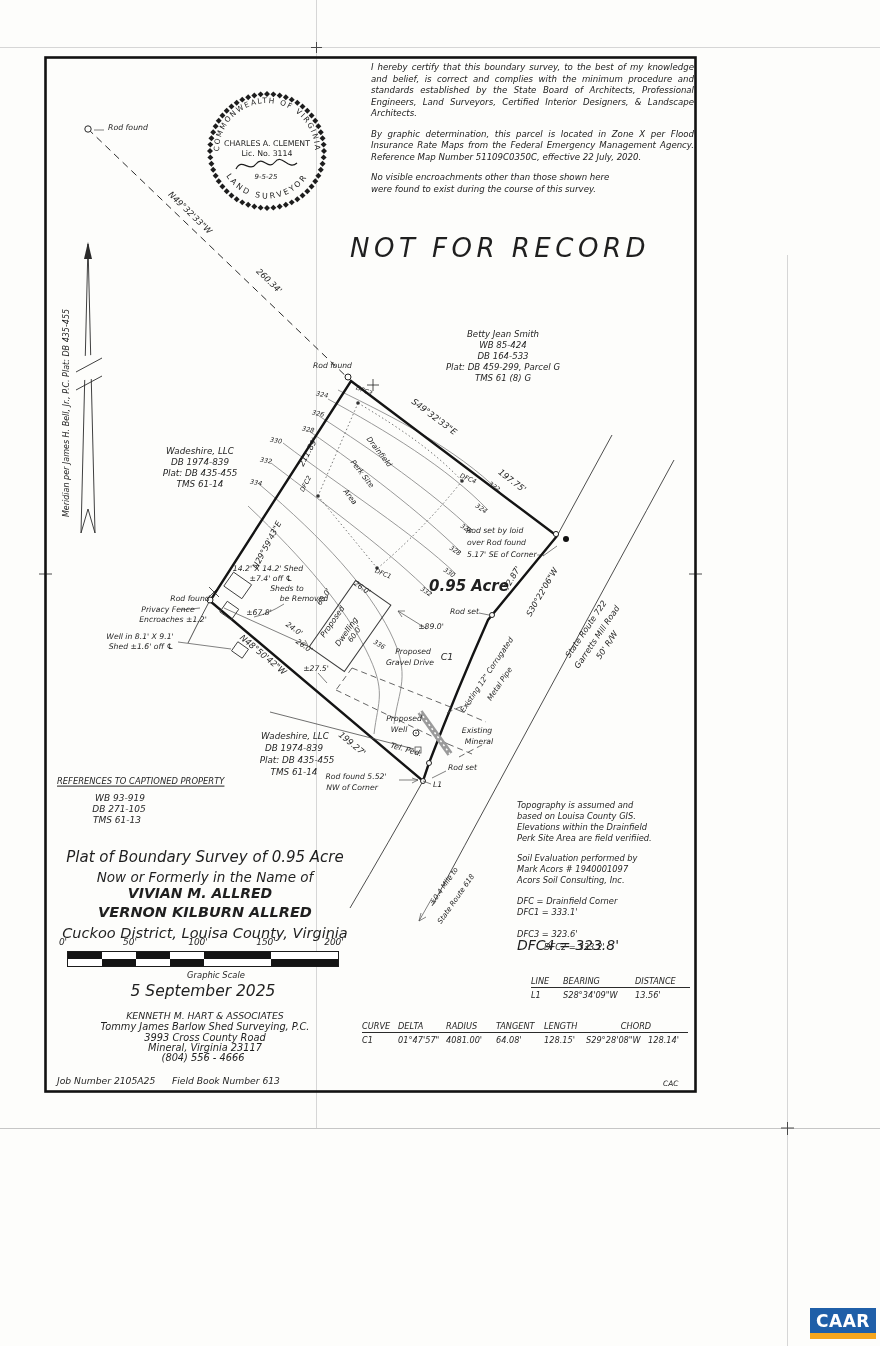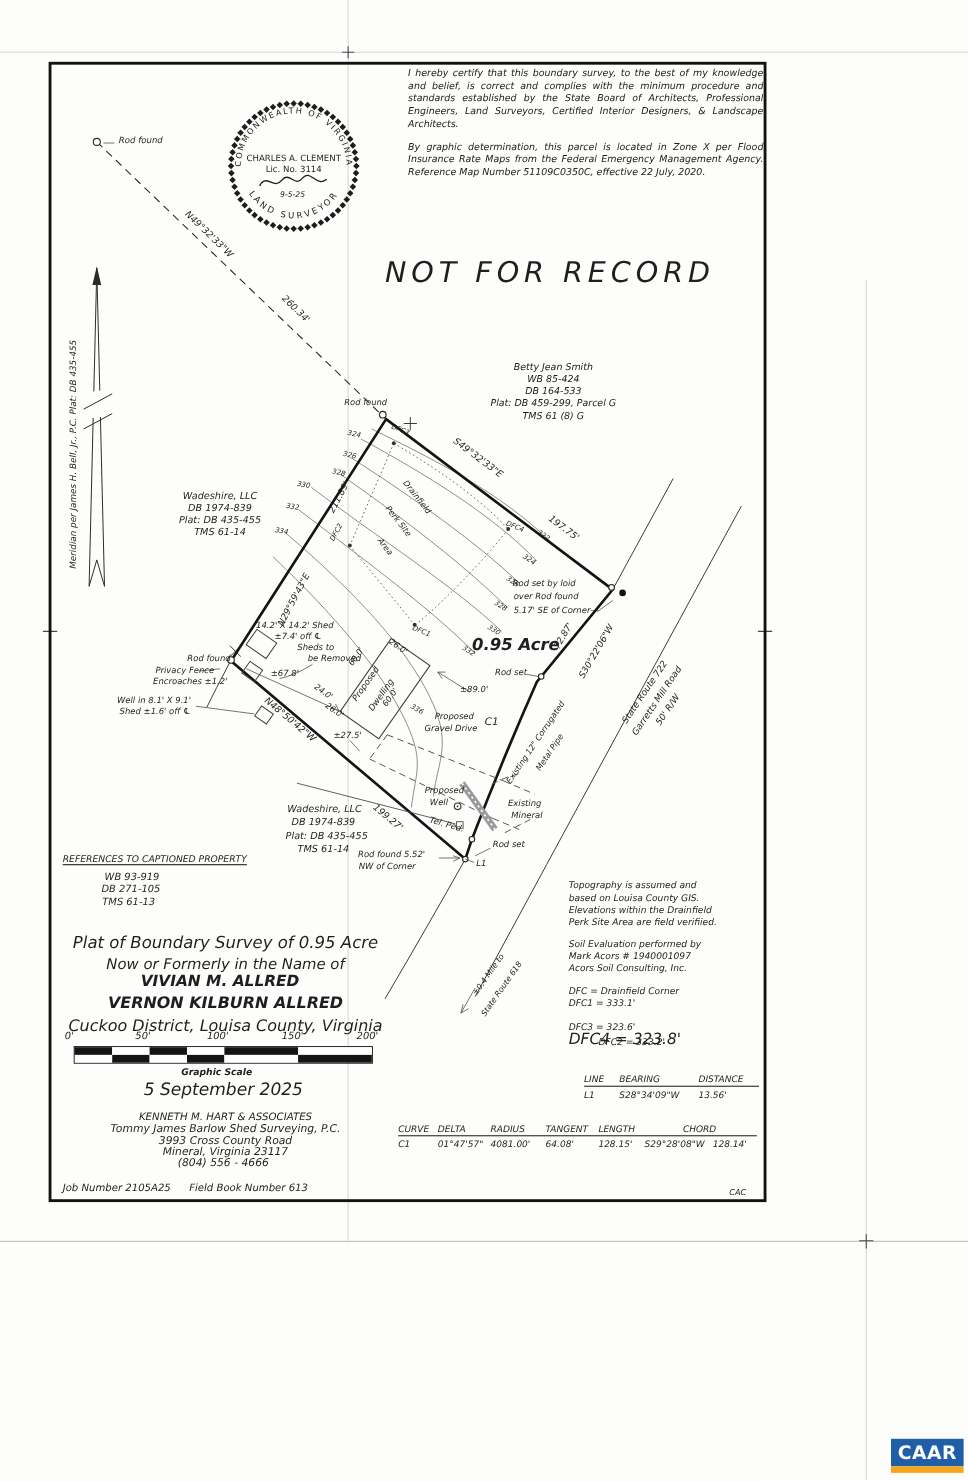--- a/index.html
+++ b/index.html
@@ -228,20 +228,22 @@
       <path d="M181,610 L200,608"></path>
       <path d="M178,642 L231,649"></path>
       <path d="M318,673 L327,683"></path>
       <path d="M432,898 L419,921 l2,-8 m-2,8 l7,-4"></path>
     </g>
   </svg>
 
   <div id="certification">
     <p>I hereby certify that this boundary survey, to the best of my knowledge and belief, is correct and complies with the minimum procedure and standards established by the State Board of Architects, Professional Engineers, Land Surveyors, Certified Interior Designers, &amp; Landscape Architects.</p>
     <p>By graphic determination, this parcel is located in Zone X per Flood Insurance Rate Maps from the Federal Emergency Management Agency. Reference Map Number 51109C0350C, effective 22 July, 2020.</p>
+    <p class="pre">No visible encroachments other than those shown here
+were found to exist during the course of this survey.</p>
   </div>
 
   <div class="tbl" id="line-table" style="left:531px;top:976px;">
     <div class="trow thead">
       <span style="width:32px">LINE</span>
       <span style="width:72px">BEARING</span>
       <span style="width:55px">DISTANCE</span>
     </div>
     <div class="trow">
       <span style="width:32px">L1</span>
@@ -399,21 +401,21 @@
       <div class="ann" style="left: 205px; top: 858px; font-size: 15px; transform: translate(-50%, -50%); transform-origin: center center;">Plat of Boundary Survey of 0.95 Acre</div>
       <div class="ann" style="left: 205px; top: 877px; font-size: 13.5px; transform: translate(-50%, -50%); transform-origin: center center;">Now or Formerly in the Name of</div>
       <div class="ann b" style="left: 200px; top: 893px; font-size: 14px; transform: translate(-50%, -50%); transform-origin: center center;">VIVIAN M. ALLRED</div>
       <div class="ann b" style="left: 205px; top: 913px; font-size: 14.5px; transform: translate(-50%, -50%); transform-origin: center center;">VERNON KILBURN ALLRED</div>
       <div class="ann" style="left: 205px; top: 934px; font-size: 14.5px; transform: translate(-50%, -50%); transform-origin: center center;">Cuckoo District, Louisa County, Virginia</div>
       <div class="ann" style="left: 63px; top: 943px; font-size: 9px; transform: translate(-50%, -50%); transform-origin: center center;">0'</div>
       <div class="ann" style="left: 130px; top: 943px; font-size: 9px; transform: translate(-50%, -50%); transform-origin: center center;">50'</div>
       <div class="ann" style="left: 198px; top: 943px; font-size: 9px; transform: translate(-50%, -50%); transform-origin: center center;">100'</div>
       <div class="ann" style="left: 266px; top: 943px; font-size: 9px; transform: translate(-50%, -50%); transform-origin: center center;">150'</div>
       <div class="ann" style="left: 334px; top: 943px; font-size: 9px; transform: translate(-50%, -50%); transform-origin: center center;">200'</div>
-      <div class="ann" style="left: 197px; top: 975px; font-size: 8.4px; transform: translate(-50%, -50%); transform-origin: center center; font-weight: bold;">Graphic Scale</div>
+      <div class="ann" style="left: 216px; top: 975px; font-size: 8.4px; transform: translate(-50%, -50%); transform-origin: center center;">Graphic Scale</div>
       <div class="ann" style="left: 203px; top: 991px; font-size: 15.5px; transform: translate(-50%, -50%); transform-origin: center center;">5 September 2025</div>
       <div class="ann" style="left: 205px; top: 1016px; font-size: 9.3px; transform: translate(-50%, -50%); transform-origin: center center;">KENNETH M. HART &amp; ASSOCIATES</div>
       <div class="ann" style="left: 205px; top: 1027px; font-size: 9.8px; transform: translate(-50%, -50%); transform-origin: center center;">Tommy James Barlow Shed Surveying, P.C.</div>
       <div class="ann" style="left: 205px; top: 1038px; font-size: 9.8px; transform: translate(-50%, -50%); transform-origin: center center;">3993 Cross County Road</div>
       <div class="ann" style="left: 205px; top: 1048px; font-size: 9.8px; transform: translate(-50%, -50%); transform-origin: center center;">Mineral, Virginia 23117</div>
       <div class="ann" style="left: 203px; top: 1058px; font-size: 9.8px; transform: translate(-50%, -50%); transform-origin: center center;">(804) 556 - 4666</div>
       <div class="ann" style="left: 57px; top: 1081px; font-size: 9.2px; transform: translate(0px, -50%); transform-origin: left center;">Job Number 2105A25</div>
       <div class="ann" style="left: 172px; top: 1081px; font-size: 9.2px; transform: translate(0px, -50%); transform-origin: left center;">Field Book Number 613</div>
       <div class="ann" style="left: 663px; top: 1084px; font-size: 7.4px; transform: translate(0px, -50%); transform-origin: left center;">CAC</div>
     </div>

